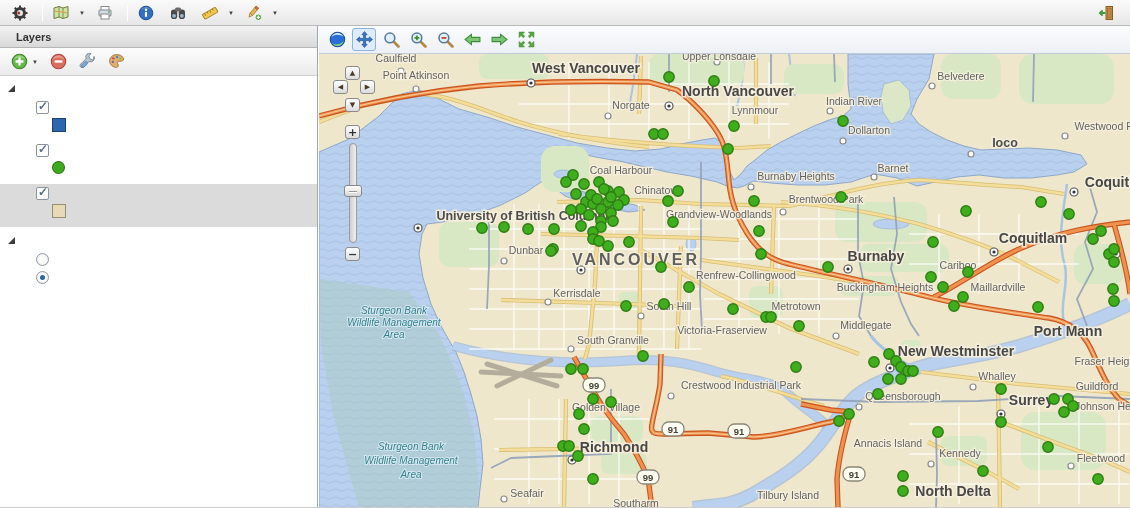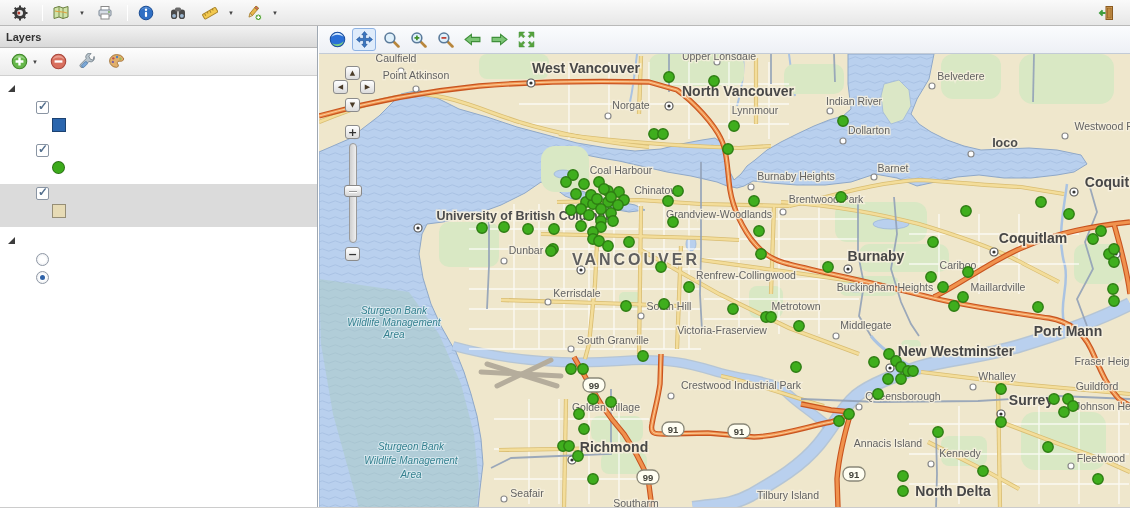--- a/index.html
+++ b/index.html
@@ -10,21 +10,21 @@
   .tb-item{display:flex;align-items:center;gap:4px;padding:2px 6px;border-radius:3px;cursor:pointer;color:#222;white-space:nowrap;}
   .tb-item .lbl{font-size:11.5px;}
   .tb-sep{width:1px;height:16px;background:#c6c6c6;margin:0 4px;border-right:1px solid #fff;}
   .tb-arrow{font-size:6px;color:#444;margin-left:2px;}
   .tb-spacer{flex:1;}
   .icon{display:inline-flex;width:16px;height:16px;align-items:center;justify-content:center;}
   .icon svg{width:16px;height:16px;}
   
   .main{position:absolute;left:0;top:26px;width:1130px;height:482px;}
   .layers-panel{position:absolute;left:0;top:0;width:318px;height:482px;background:#fff;border-right:1px solid #9fa8b2;}
-  .panel-header{height:22px;background:linear-gradient(#f2f2f2,#d9d9d9);border-bottom:1px solid #b5b5b5;display:flex;align-items:center;padding-left:6px;font-weight:bold;font-size:11px;color:#333;}
+  .panel-header{height:22px;background:linear-gradient(#f2f2f2,#d9d9d9);border-bottom:1px solid #b5b5b5;display:flex;align-items:center;padding-left:16px;font-weight:bold;font-size:11px;color:#333;}
   .panel-toolbar{height:28px;background:linear-gradient(#fdfdfd,#ebebeb);border-bottom:1px solid #d0d0d0;display:flex;align-items:center;padding-left:8px;gap:6px;}
   .pt-btn{display:flex;align-items:center;gap:2px;padding:2px 3px;border-radius:3px;cursor:pointer;}
   .pt-btn .icon,.pt-btn .icon svg{width:17px;height:17px;}
   .tree{padding-top:3px;}
   .tnode{display:flex;align-items:center;cursor:pointer;}
   .tnode.sel{background:#dbdbdb;}
   .trow-group{height:19px;padding-left:8px;gap:6px;font-weight:bold;font-size:12px;color:#000;}
   .tri{width:0;height:0;border-bottom:7px solid #3c3c3c;border-left:7px solid transparent;}
   .trow-layer{height:18px;padding-left:36px;gap:5px;font-weight:bold;font-size:11.5px;color:#000;}
   .trow-swatch{height:25px;padding-left:52px;align-items:flex-start;padding-top:2px;}

